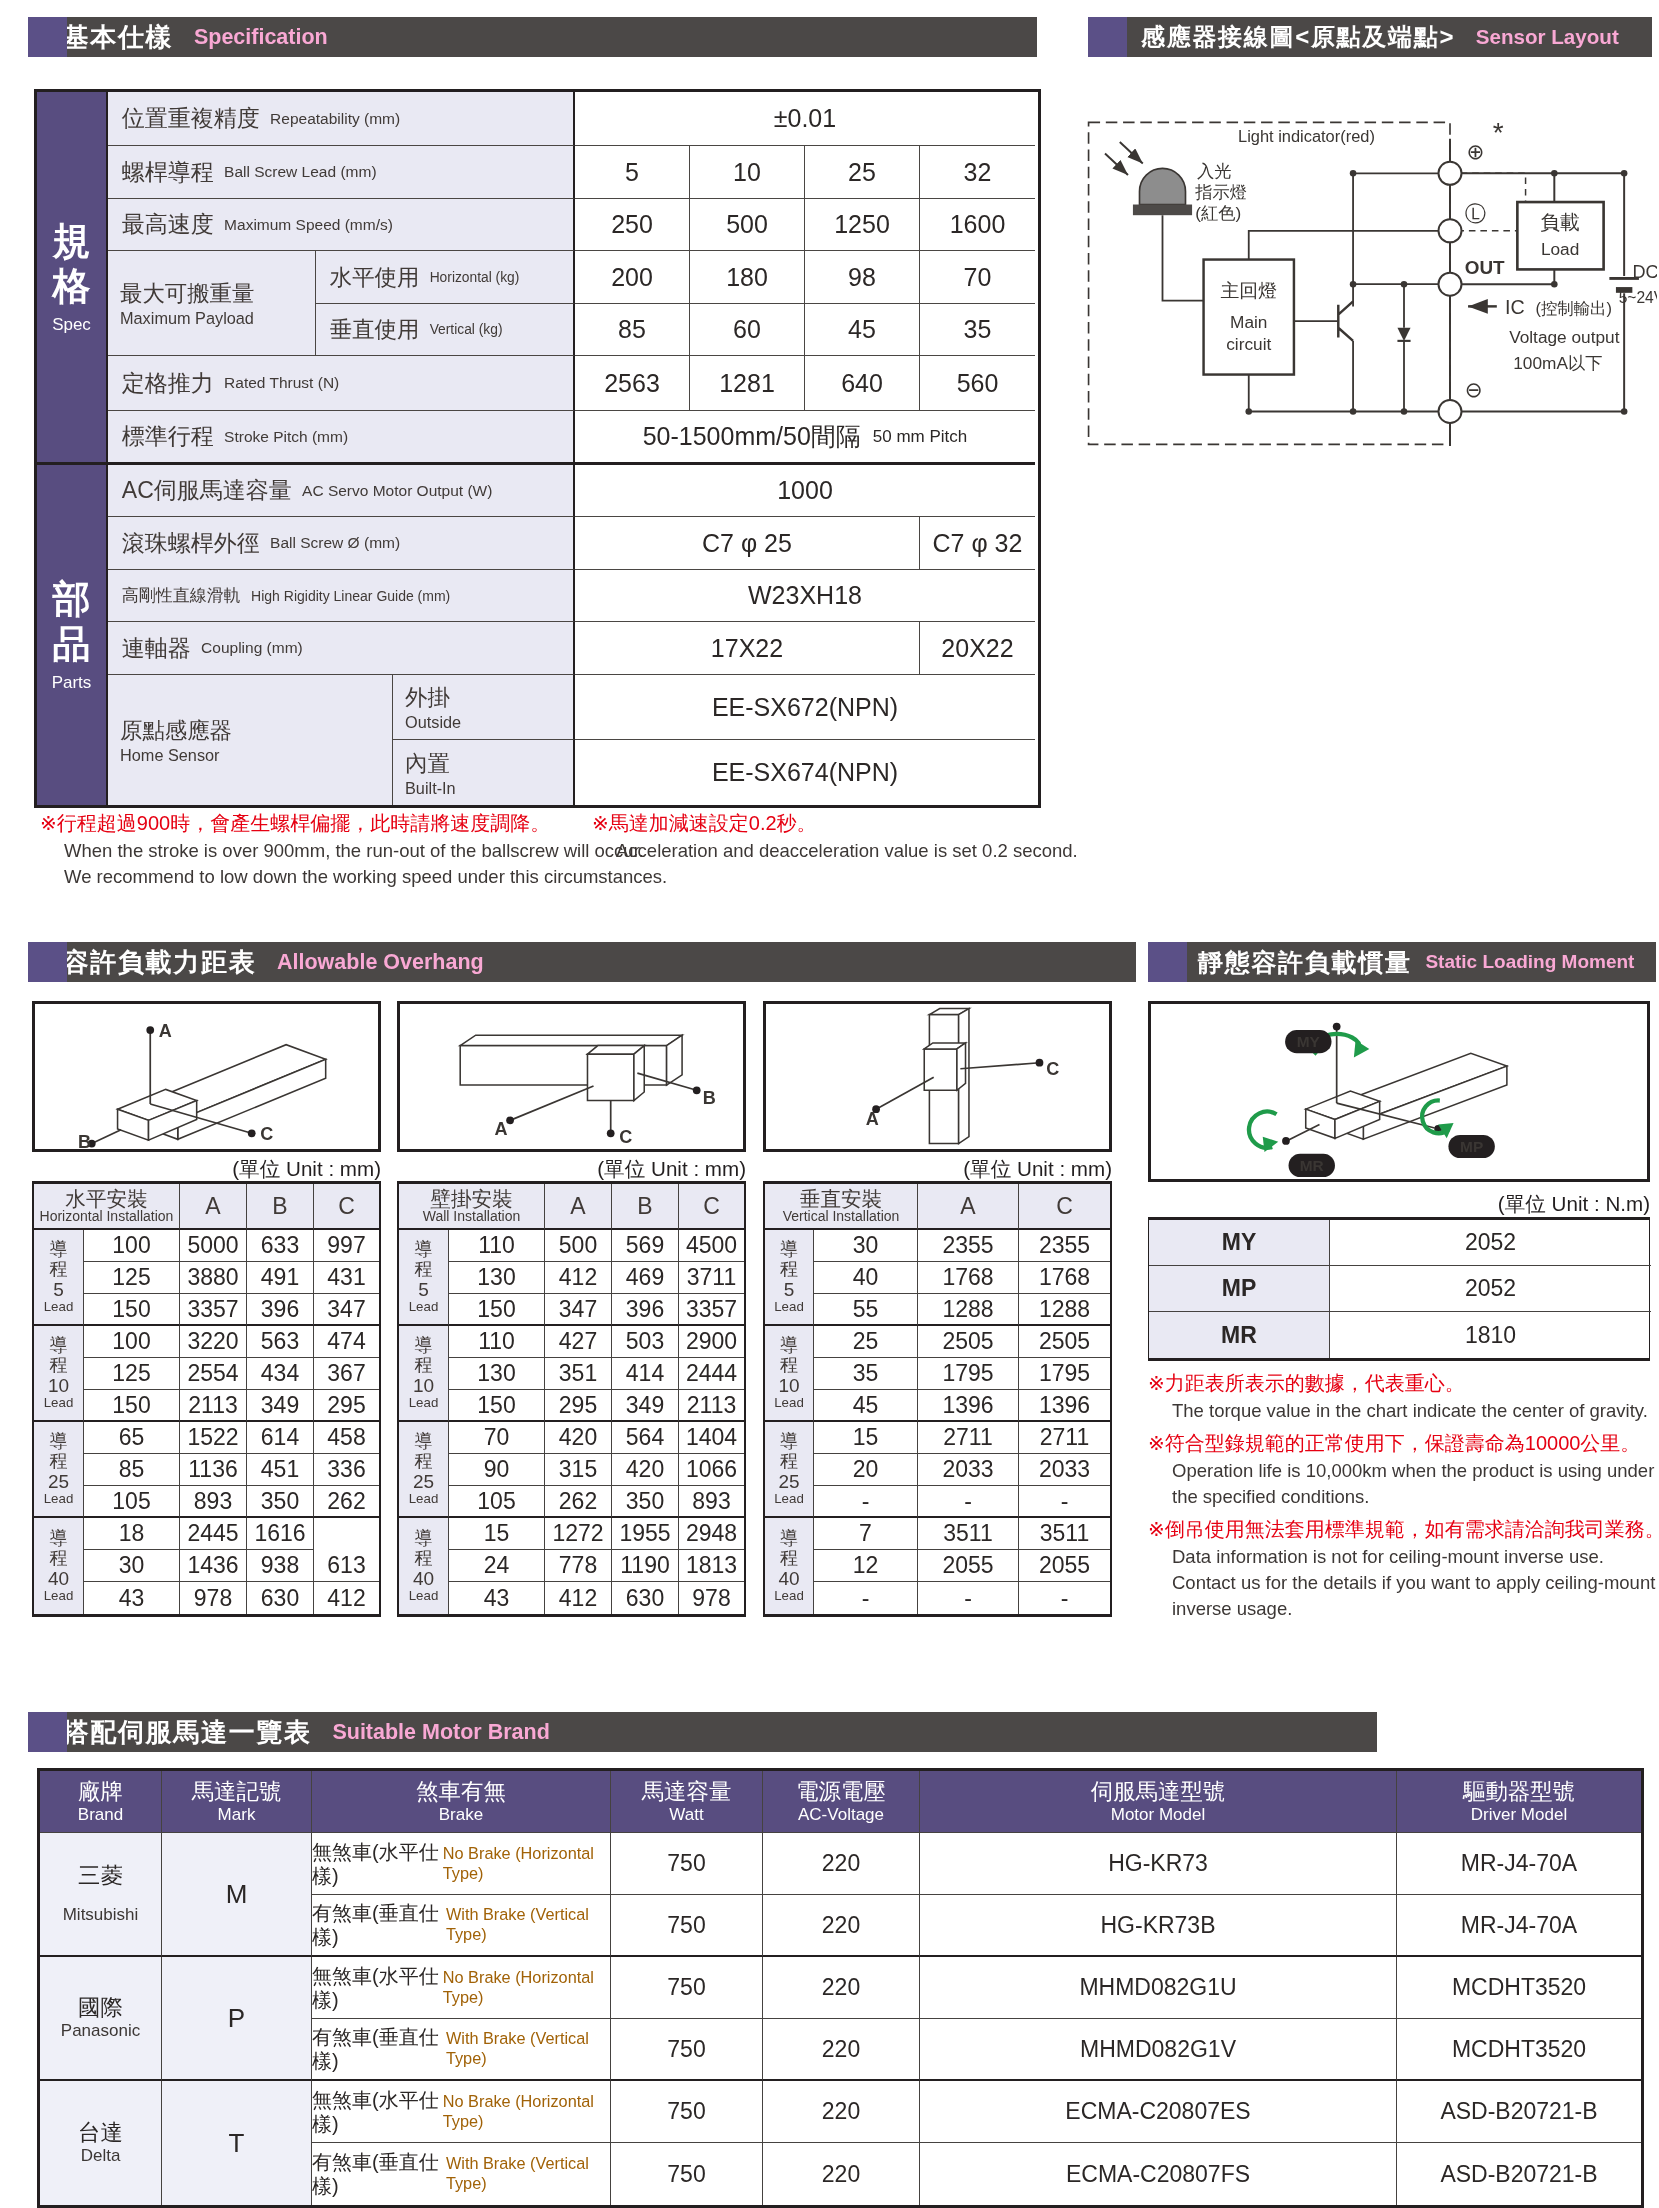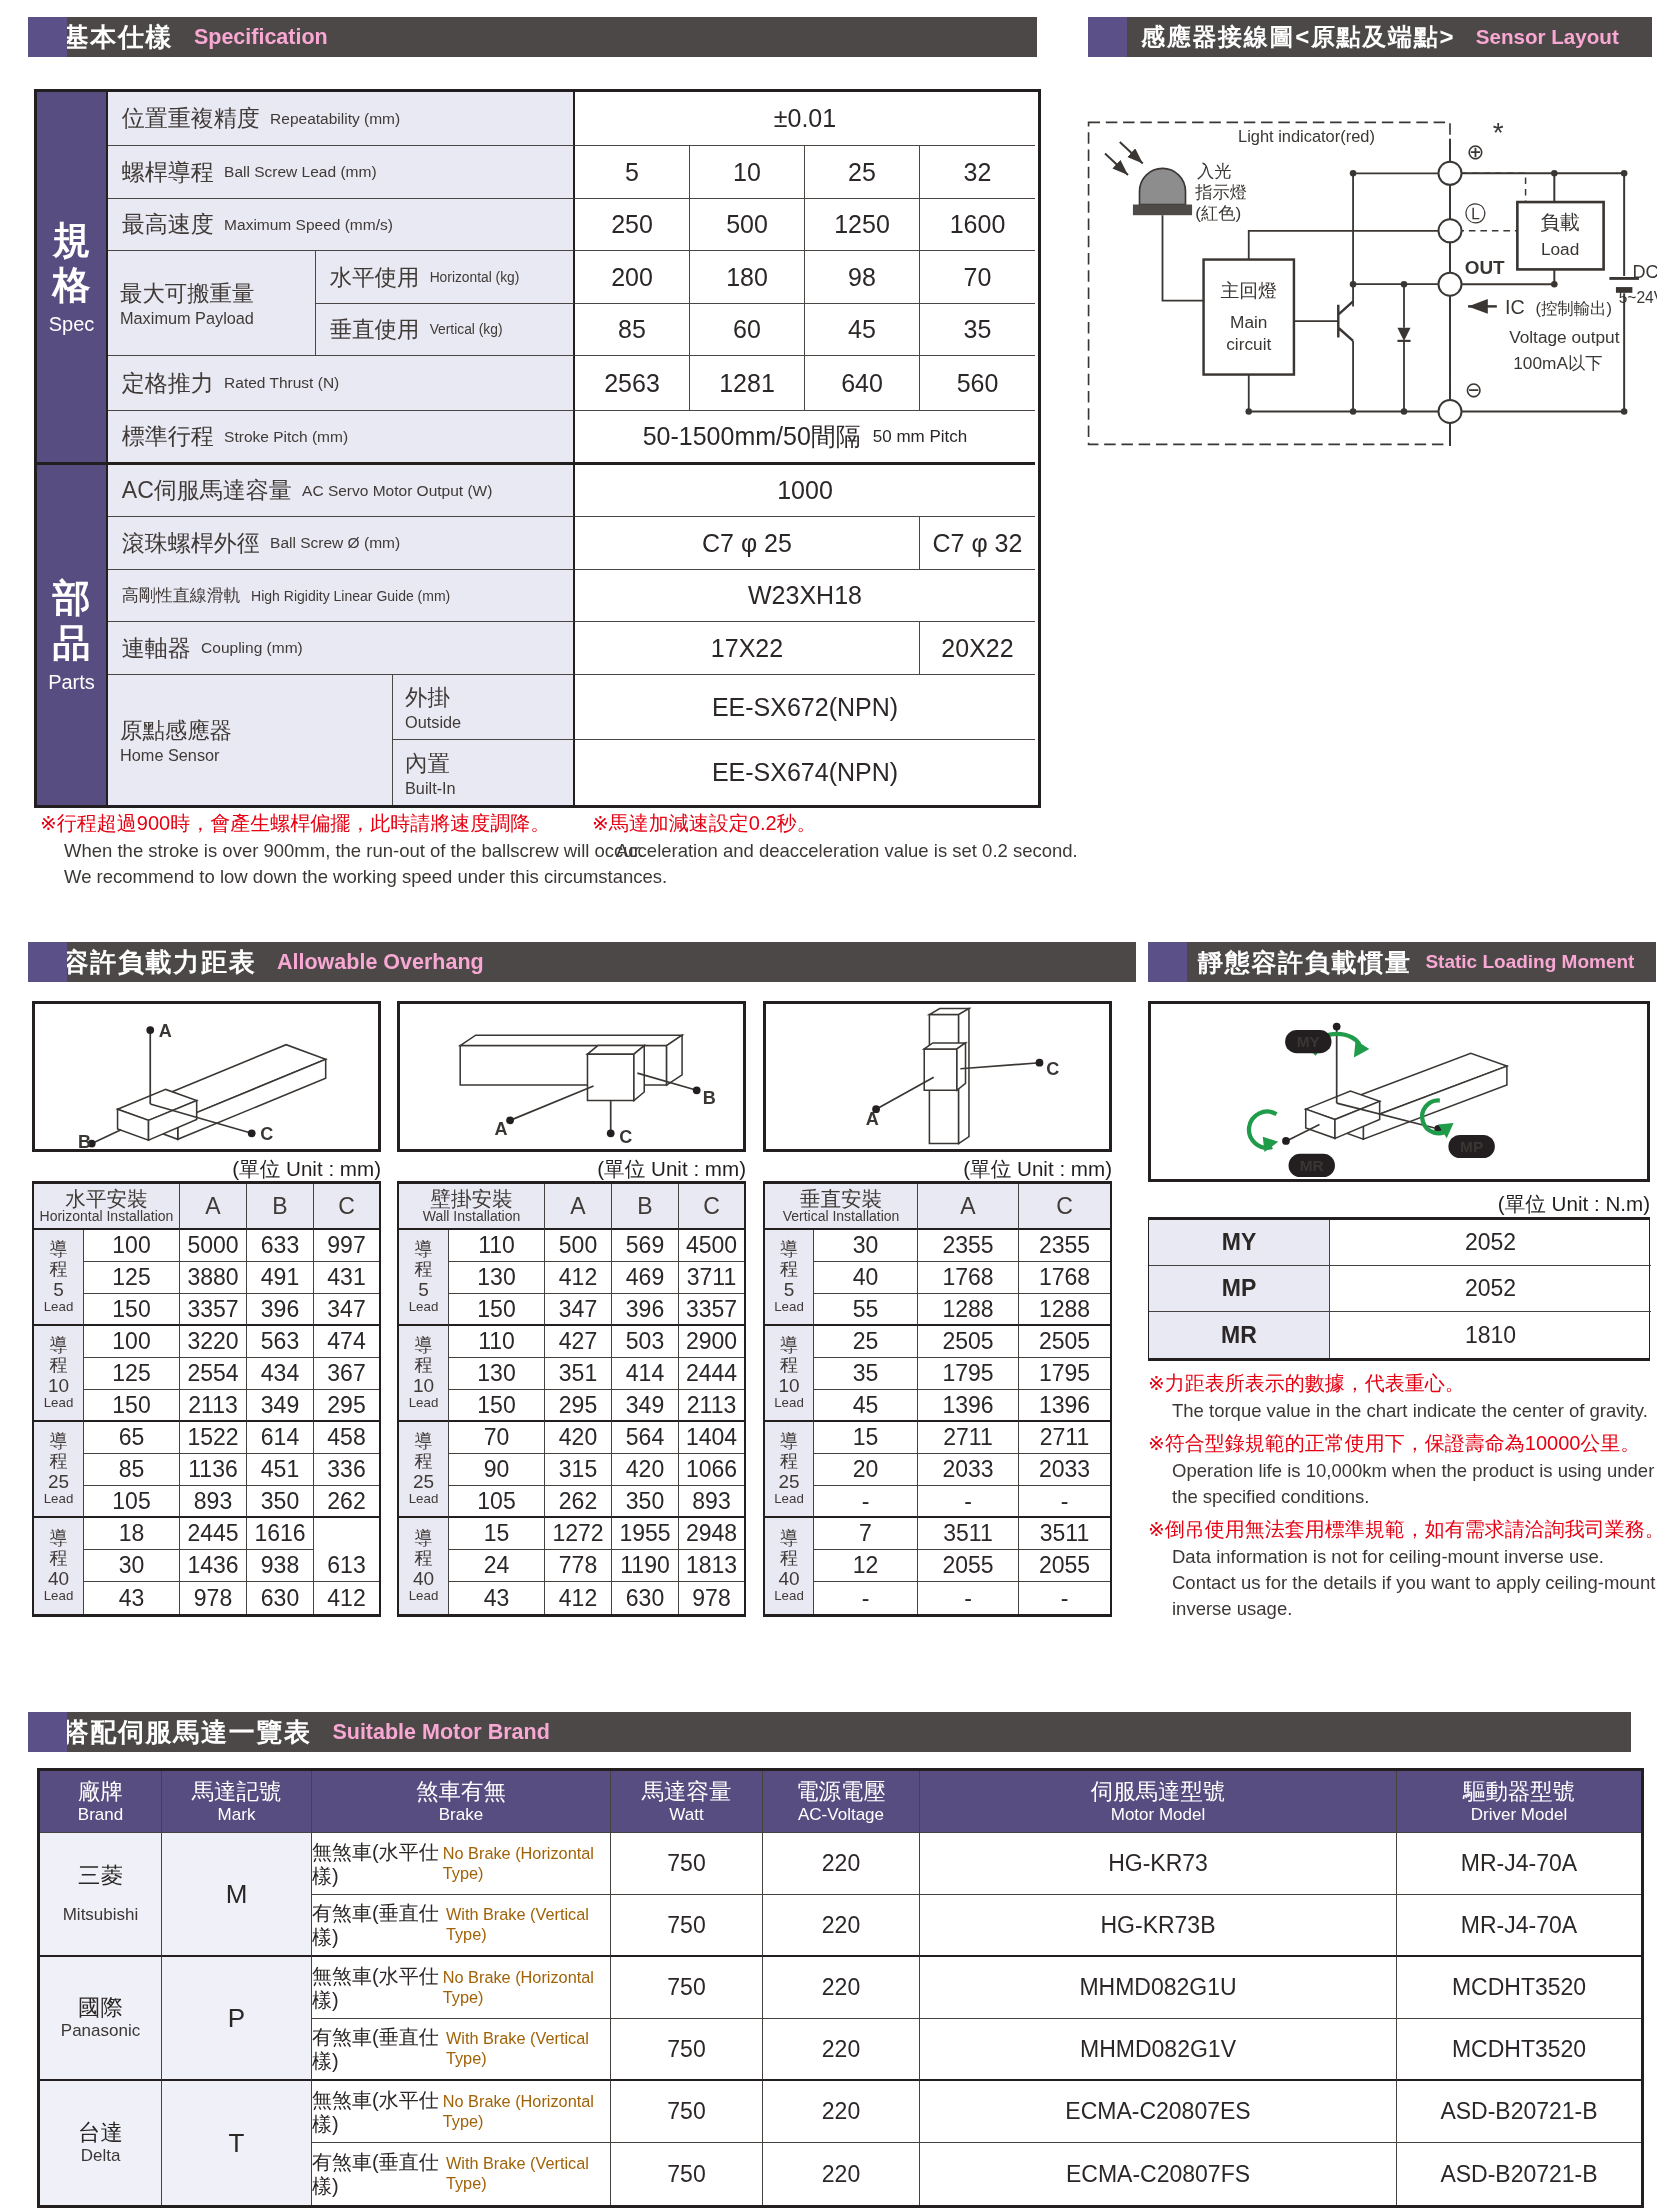--- a/index.html
+++ b/index.html
@@ -13,21 +13,21 @@
   
   .spec-table{position:absolute;left:34px;top:89px;width:1001px;display:grid;
     grid-template-columns:71px 208px 77px 182px 115px 115px 115px 115px;
     grid-template-rows:54px 53px 52px 53px 52px 55px 54px 52px 53px 52px 53px 65px 65px;
     border:3px solid #231f20;background:#fff;}
   .spc{border-right:1.4px solid #4a4643;border-bottom:1.4px solid #4a4643;
        display:flex;align-items:center;box-sizing:border-box;}
   .sp-band{background:#584d80;color:#fff;flex-direction:column;justify-content:center;
            border-right:2.2px solid #231f20;}
   .sp-band .bzh{font-size:38px;line-height:45px;font-weight:bold;}
-  .sp-band .ben{font-size:20px;margin-top:5.2px;}
+  .sp-band .ben{font-size:17px;margin-top:5.2px;}
   .sp-label{background:#e9e9f3;padding-left:13.8px;color:#403a37;}
   .sp-label .zh{font-size:23px;white-space:nowrap;}
   .sp-label .en{font-size:15.5px;margin-left:10.3px;white-space:nowrap;}
   .sp-label.small .zh{font-size:22.4px;}
   .sp-label.small .en{font-size:13.8px;}
   .sp-stack{background:#e9e9f3;padding-left:12px;flex-direction:column;align-items:flex-start;justify-content:center;color:#403a37;}
   .sp-stack .zh{font-size:22.4px;}
   .sp-stack .en{font-size:16.3px;}
   .sp-val{justify-content:center;font-size:25px;color:#2b2726;}
   .sp-val .sub{font-size:17px;margin-left:12px;}
@@ -672,21 +672,21 @@
   </div>
   <div class="note" style="left:1148px;top:1430px;width:512px;">
     <div class="red">※符合型錄規範的正常使用下，保證壽命為10000公里。</div>
     <div class="en" style="white-space:normal;">Operation life is 10,000km when the product is using under the specified conditions.</div>
   </div>
   <div class="note" style="left:1148px;top:1516px;width:512px;">
     <div class="red">※倒吊使用無法套用標準規範，如有需求請洽詢我司業務。</div>
     <div class="en" style="white-space:normal;">Data information is not for ceiling-mount inverse use. Contact us for the details if you want to apply ceiling-mount inverse usage.</div>
   </div>
 
-  <div class="bar" style="left:27.5px;top:1712px;width:1603px;">
+  <div class="bar" style="left:27.5px;top:1712px;width:1349px;">
     <div class="sq"></div>
     <span class="t-zh">搭配伺服馬達一覽表</span>
     <span class="t-en">Suitable Motor Brand</span>
   </div>
   <div class="motor-table">
       <div class="mc m-head" style="grid-area: 1 / 1 / 2 / 2;">
         <div class="zh">廠牌</div>
         <div class="en">Brand</div>
       </div>
       <div class="mc m-head" style="grid-area: 1 / 2 / 2 / 3;">

